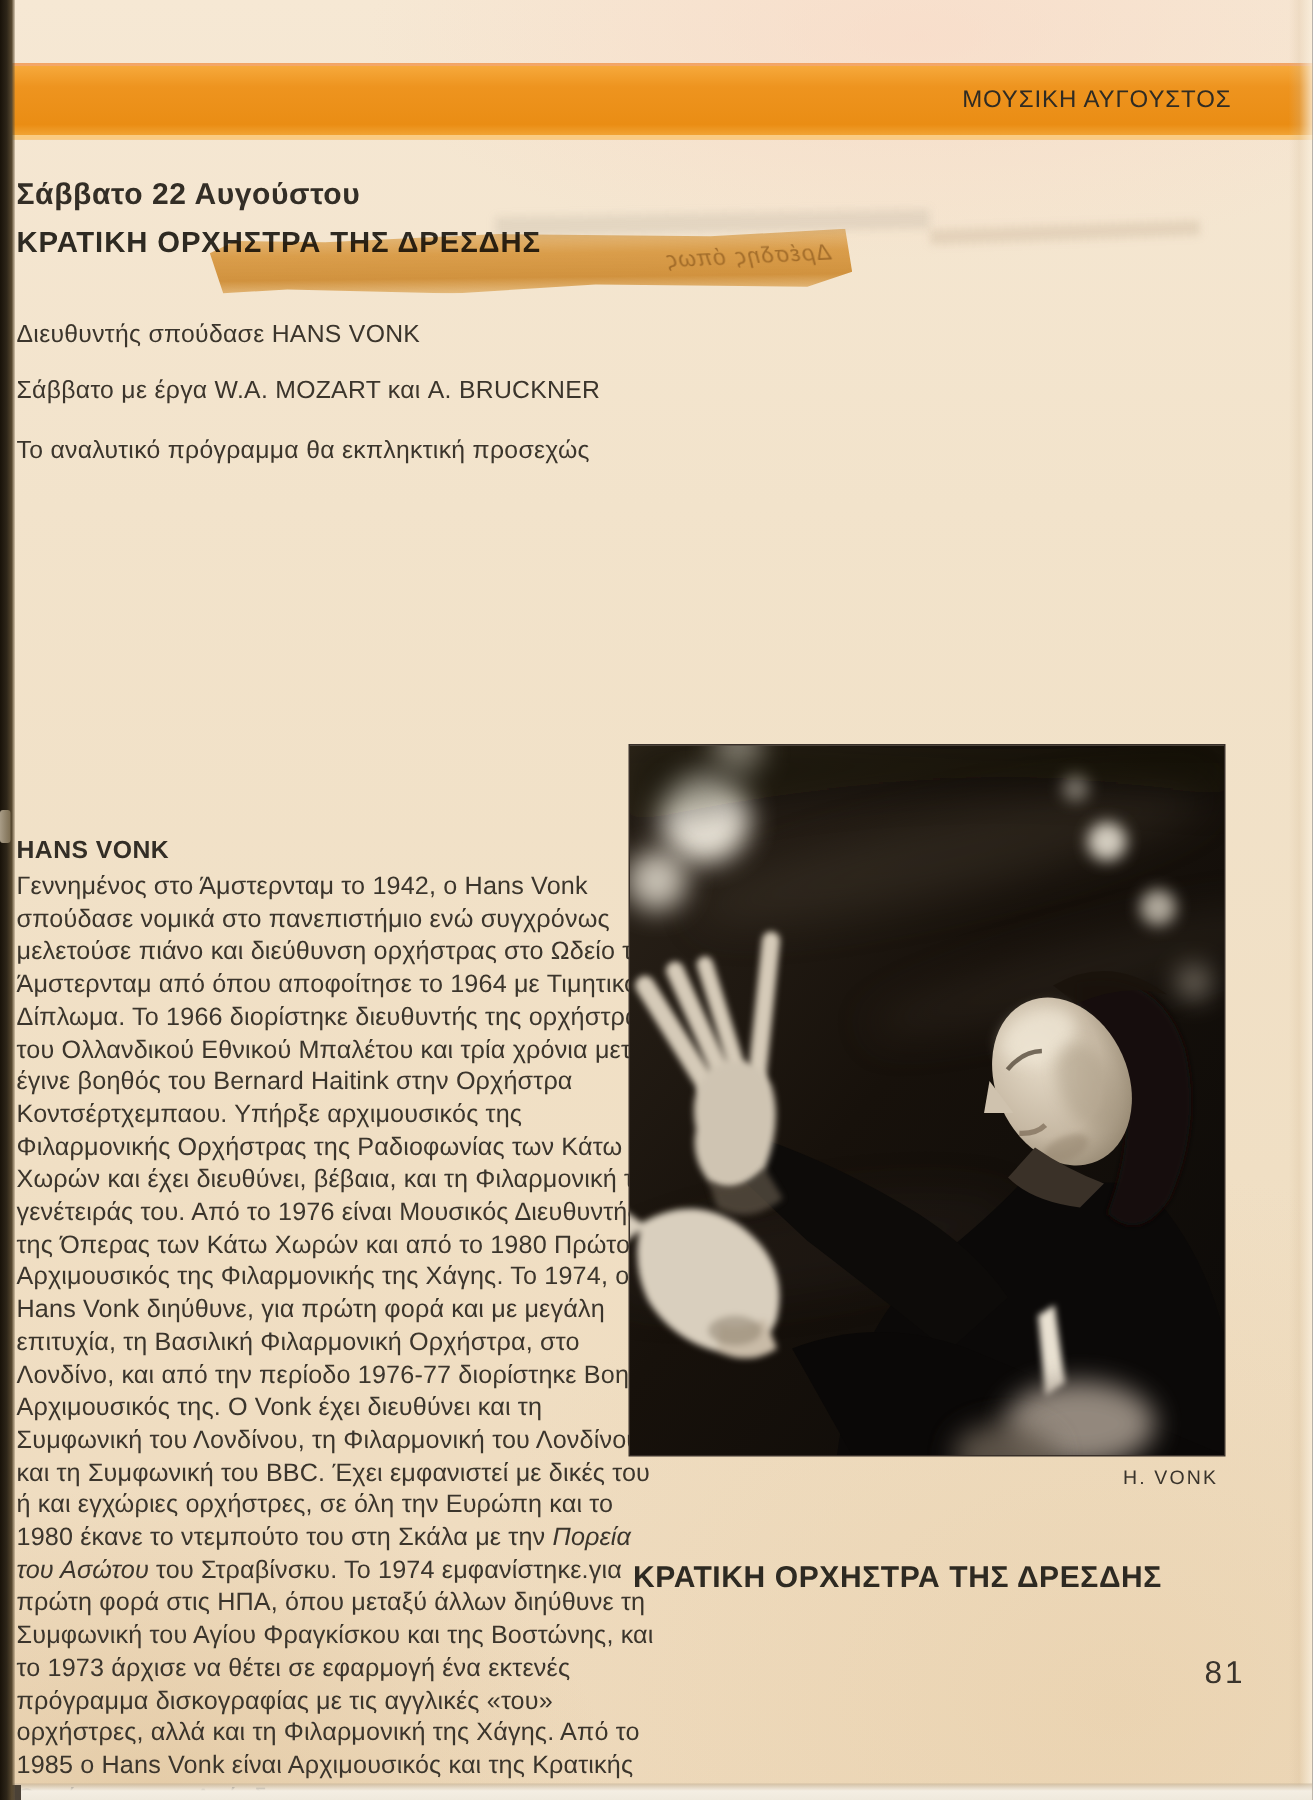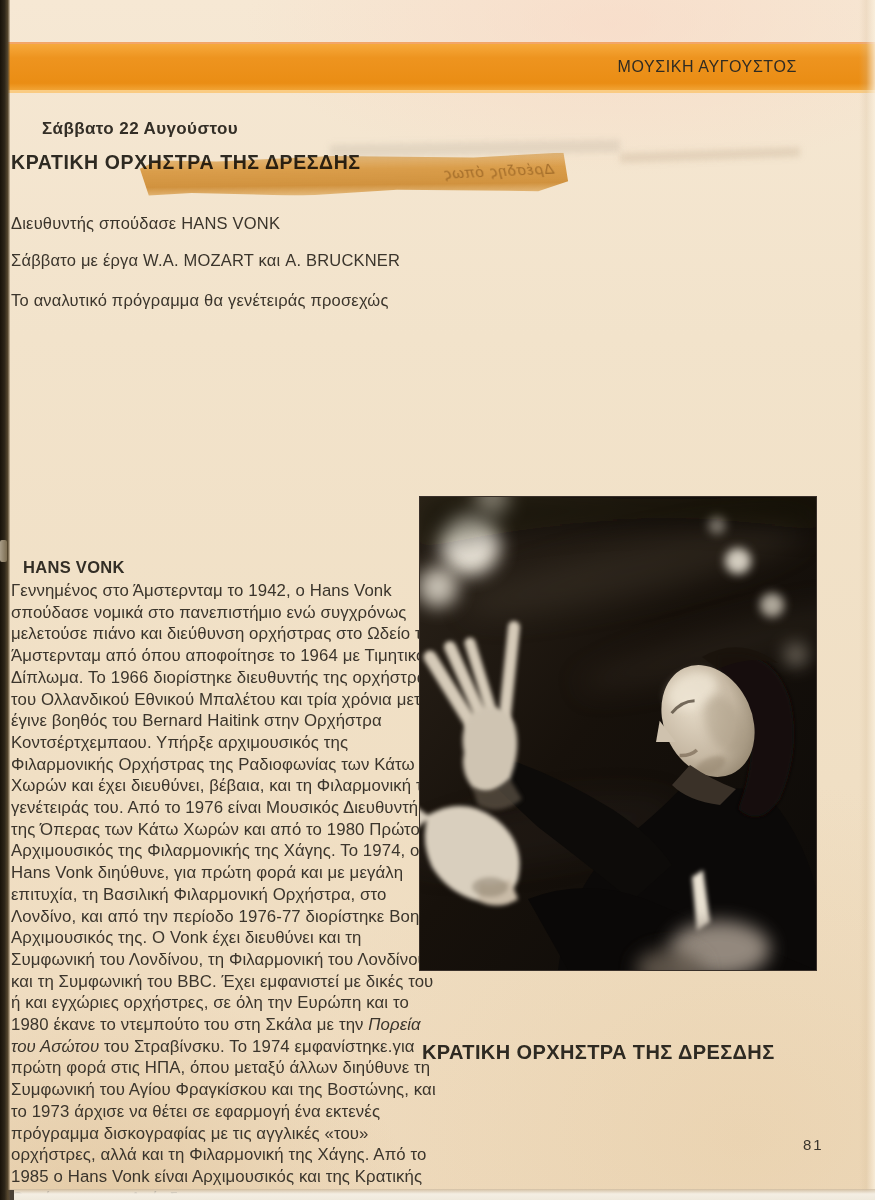--- a/index.html
+++ b/index.html
@@ -27,27 +27,27 @@
   }
   
   .band{
     position:absolute;left:0;right:0;top:42px;height:46px;z-index:5;
     background:linear-gradient(180deg,#f6a93c 0%,var(--band,#ee941f) 30%,#ea8d14 85%,#f1a334 100%);
     border-top:2px solid rgba(244,170,150,0.55);
     border-bottom:3px solid rgba(252,216,155,0.75);
     display:flex;align-items:center;justify-content:flex-end;
   }
   .band-label{
-    padding-right:78px;font-size:16px;letter-spacing:0.6px;
+    padding-right:54px;font-size:16px;letter-spacing:0.6px;
     color:#2f2b23;font-weight:500;
   }
   
   .listing{position:absolute;left:11px;top:0;z-index:6;width:620px;}
   .date-heading{position:absolute;left:0;top:119px;width:600px;
-    font-weight:bold;font-size:17px;letter-spacing:0.4px;color:#332e26;margin-left:31px;}
+    font-weight:bold;font-size:20px;letter-spacing:0.4px;color:#332e26;}
   .title-heading{position:absolute;left:0;top:151px;width:600px;
     font-weight:bold;font-size:19.5px;letter-spacing:0.6px;color:#2e2a22;}
   .info-line{position:absolute;left:0;width:600px;font-size:16.5px;color:#3b352c;letter-spacing:0.2px;}
   .info-1{top:214px;} .info-2{top:251px;} .info-3{top:291px;}
   
   .tape{
     position:absolute;left:140px;top:155px;width:428px;height:40px;z-index:7;
     transform:rotate(-0.7deg);
     background:linear-gradient(180deg,rgba(226,166,66,0.55) 0%,rgba(223,161,63,0.85) 35%,rgba(214,150,52,0.88) 75%,rgba(228,175,85,0.6) 100%);
     clip-path:polygon(0 28%,4% 8%,18% 12%,45% 2%,78% 10%,99% 0,100% 72%,93% 96%,60% 88%,38% 100%,12% 90%,2% 95%);
@@ -59,39 +59,39 @@
     font-size:15px;color:rgba(122,76,20,0.55);
     filter:blur(0.5px);letter-spacing:1px;font-style:italic;
   }
   .smudge{
     position:absolute;z-index:4;background:rgba(135,128,120,0.16);filter:blur(3px);
   }
   .smudge-a{left:330px;top:142px;width:290px;height:13px;transform:rotate(-1deg);}
   .smudge-b{left:620px;top:150px;width:180px;height:10px;transform:rotate(-2deg);background:rgba(150,120,90,0.18);}
   
   .bio{position:absolute;left:11px;top:558px;width:436px;z-index:6;}
-  .bio-heading{font-weight:bold;font-size:16.5px;letter-spacing:0.3px;color:#332e26;margin:0 0 3px 12px;}
+  .bio-heading{font-weight:bold;font-size:16.5px;letter-spacing:0.3px;color:#332e26;margin:0 0 3px 0;}
   .bio-text{margin:0;font-size:16.8px;line-height:21.7px;color:#3b352c;letter-spacing:0.1px;text-align:left;}
   .bio-text em{font-style:italic;}
   
   .photo{
     position:absolute;left:420px;top:497px;width:396px;height:473px;z-index:6;
     background:#13100c;outline:1px solid #39302a;
   }
   .photo svg{display:block;width:100%;height:100%;}
   .photo-caption{
     position:absolute;left:420px;top:977px;width:392px;z-index:6;
     text-align:right;font-size:13px;letter-spacing:1.4px;color:#3a342c;
   }
   
   .orchestra{position:absolute;left:422px;top:1041px;width:446px;z-index:6;}
   .orchestra-heading{margin:0;font-weight:bold;font-size:20px;letter-spacing:0.4px;color:#2e2a22;}
   .orchestra-text{margin:5px 0 0 0;font-size:16.8px;line-height:21.6px;color:#3b352c;letter-spacing:0.1px;}
   
-  .page-number{position:absolute;left:803px;top:1136px;z-index:6;font-size:15px;color:#3a342c;letter-spacing:2px;}
+  .page-number{position:absolute;left:803px;top:1104px;z-index:6;font-size:21px;color:#3a342c;letter-spacing:2px;}
   
   .bottom-edge{
     position:absolute;left:0;right:0;bottom:0;height:11px;z-index:20;
     background:linear-gradient(180deg,rgba(190,172,146,0.55) 0%,#f4eee3 45%,#efe9dc 100%);
   }
   .bottom-edge-mark{position:absolute;left:6px;bottom:0;width:8px;height:10px;background:#4a4136;z-index:21;}
   .right-edge{
     position:absolute;right:0;top:0;width:16px;height:1200px;z-index:8;
     background:linear-gradient(270deg,rgba(250,240,222,0.8),rgba(214,190,155,0.25) 55%,transparent);
   }
@@ -106,21 +106,21 @@
   </div>
 
   <div class="smudge smudge-a"></div>
   <div class="smudge smudge-b"></div>
 
   <div class="listing">
     <div class="date-heading">Σάββατο 22 Αυγούστου</div>
     <div class="title-heading">ΚΡΑΤΙΚΗ ΟΡΧΗΣΤΡΑ ΤΗΣ ΔΡΕΣΔΗΣ</div>
     <div class="info-line info-1">Διευθυντής σπούδασε HANS VONK</div>
     <div class="info-line info-2">Σάββατο με έργα W.A. MOZART και A. BRUCKNER</div>
-    <div class="info-line info-3">Το αναλυτικό πρόγραμμα θα γενέτειράς προσεχώς</div>
+    <div class="info-line info-3">Το αναλυτικό πρόγραμμα θα εκπληκτική προσεχώς</div>
   </div>
 
   <div class="tape">
     <span class="tape-ghost">Δρέσδης όπως</span>
   </div>
 
   <div class="bio">
     <h3 class="bio-heading">HANS VONK</h3>
     <p class="bio-text"><span>Γεννημένος στο Άμστερνταμ το 1942, ο Hans Vonk σπούδασε νομικά στο πανεπιστήμιο ενώ συγχρόνως μελετούσε πιάνο και διεύθυνση ορχήστρας στο Ωδείο του Άμστερνταμ από όπου αποφοίτησε το 1964 με Τιμητικό Δίπλωμα. Το 1966 διορίστηκε διευθυντής της ορχήστρας του Ολλανδικού Εθνικού Μπαλέτου και τρία χρόνια μετά έγινε βοηθός του Bernard Haitink στην Ορχήστρα Κοντσέρτχεμπαου. Υπήρξε αρχιμουσικός της Φιλαρμονικής Ορχήστρας της Ραδιοφωνίας των Κάτω Χωρών και έχει διευθύνει, βέβαια, και τη Φιλαρμονική της γενέτειράς του. Από το 1976 είναι Μουσικός Διευθυντής της Όπερας των Κάτω Χωρών και από το 1980 Πρώτος Αρχιμουσικός της Φιλαρμονικής της Χάγης. Το 1974, ο Hans Vonk διηύθυνε, για πρώτη φορά και με μεγάλη επιτυχία, τη Βασιλική Φιλαρμονική Ορχήστρα, στο Λονδίνο, και από την περίοδο 1976-77 διορίστηκε Βοηθός Αρχιμουσικός της. Ο Vonk έχει διευθύνει και τη Συμφωνική του Λονδίνου, τη Φιλαρμονική του Λονδίνου και τη Συμφωνική του BBC. Έχει εμφανιστεί με δικές του ή και εγχώριες ορχήστρες, σε όλη την Ευρώπη και το 1980 έκανε το ντεμπούτο του στη Σκάλα με την </span><em>Πορεία του Ασώτου</em><span> του Στραβίνσκυ. Το 1974 εμφανίστηκε.για πρώτη φορά στις ΗΠΑ, όπου μεταξύ άλλων διηύθυνε τη Συμφωνική του Αγίου Φραγκίσκου και της Βοστώνης, και το 1973 άρχισε να θέτει σε εφαρμογή ένα εκτενές πρόγραμμα δισκογραφίας με τις αγγλικές «του» ορχήστρες, αλλά και τη Φιλαρμονική της Χάγης. Από το 1985 ο Hans Vonk είναι Αρχιμουσικός και της Κρατικής Ορχήστρας της Δρέσδης.</span></p>
   </div>
@@ -202,20 +202,21 @@
         <path d="M58 404 q22 10 40 -2 l-8 -20 q-16 8 -30 4 Z" fill="#c9bba7"></path>
         <ellipse cx="70" cy="390" rx="18" ry="10" fill="#8a7d6a" opacity="0.5"></ellipse>
       </g>
 
       <ellipse cx="300" cy="452" rx="50" ry="28" fill="#a2968a" opacity="0.9" filter="url(#b9)"></ellipse>
       <ellipse cx="250" cy="472" rx="34" ry="20" fill="#6e6457" opacity="0.8" filter="url(#b9)"></ellipse>
 
       <path d="M0 0 H396 V34 Q200 6 0 52 Z" fill="#090705" opacity="0.45" filter="url(#b14)"></path>
     </svg>
   </figure>
+  <div class="photo-caption">H. VONK</div>
 
   <div class="orchestra">
     <h2 class="orchestra-heading">ΚΡΑΤΙΚΗ ΟΡΧΗΣΤΡΑ ΤΗΣ ΔΡΕΣΔΗΣ</h2>
   </div>
 
   <div class="page-number">81</div>
 
   <div class="right-edge"></div>
   <div class="bottom-edge"></div>
   <div class="bottom-edge-mark"></div>

